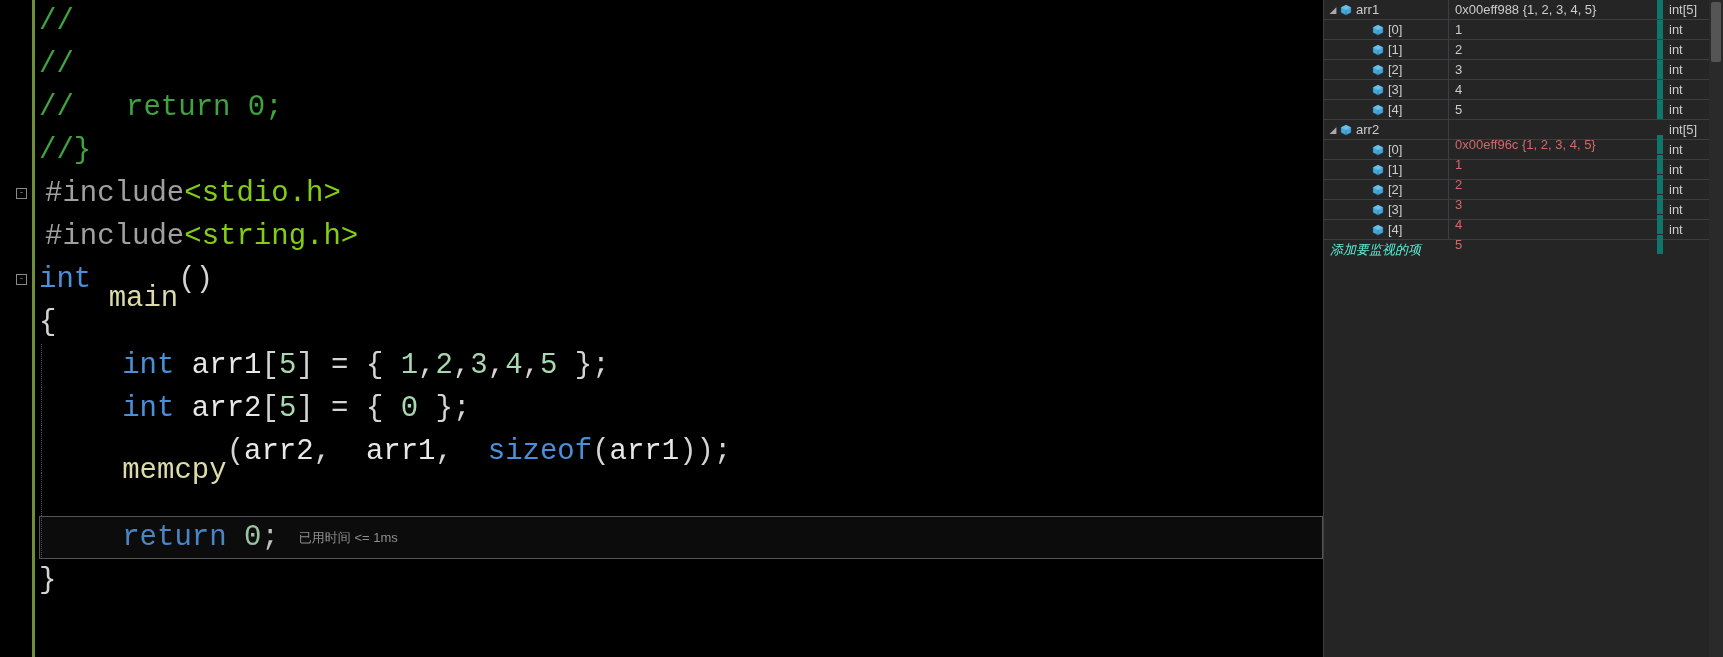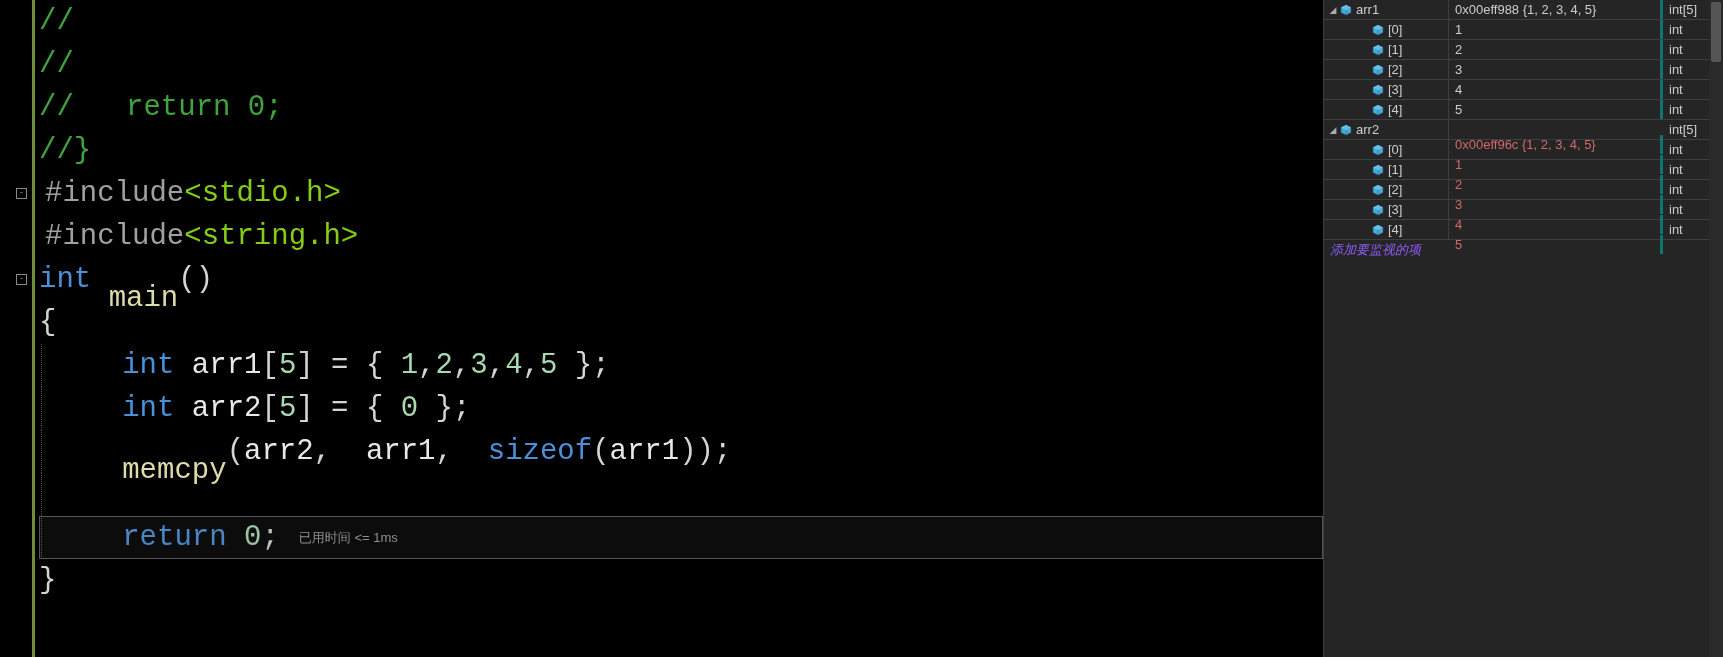--- a/index.html
+++ b/index.html
@@ -97,21 +97,21 @@
     display: flex;
     align-items: center;
     padding-left: 4px;
     border-right: 1px solid #3e3e42;
     height: 100%;
     overflow: hidden;
   }
   .watch-col-value {
     flex: 1;
     padding-left: 6px;
-    border-right: 3px solid #0f766e;
+    border-right: 6px solid #0f766e;
     height: 100%;
     display: flex;
     align-items: center;
     overflow: hidden;
     white-space: nowrap;
   }
   .watch-col-type {
     width: 60px;
     padding-left: 6px;
     height: 100%;
@@ -134,21 +134,21 @@
     width: 12px;
     height: 12px;
     display: inline-block;
     margin-right: 4px;
   }
   .cube-icon svg { display: block; }
   .indent-1 { padding-left: 36px !important; }
   .changed { color: #d16969; margin-top: 29px; }
   .add-watch-row {
     font-style: italic;
-    color: #8b5cf6;
+    color: #5eead4;
     padding-left: 6px;
     height: 20px;
     display: flex;
     align-items: center;
   }
   .scrollbar-track {
     position: absolute;
     right: 0;
     top: 0;
     bottom: 0;

